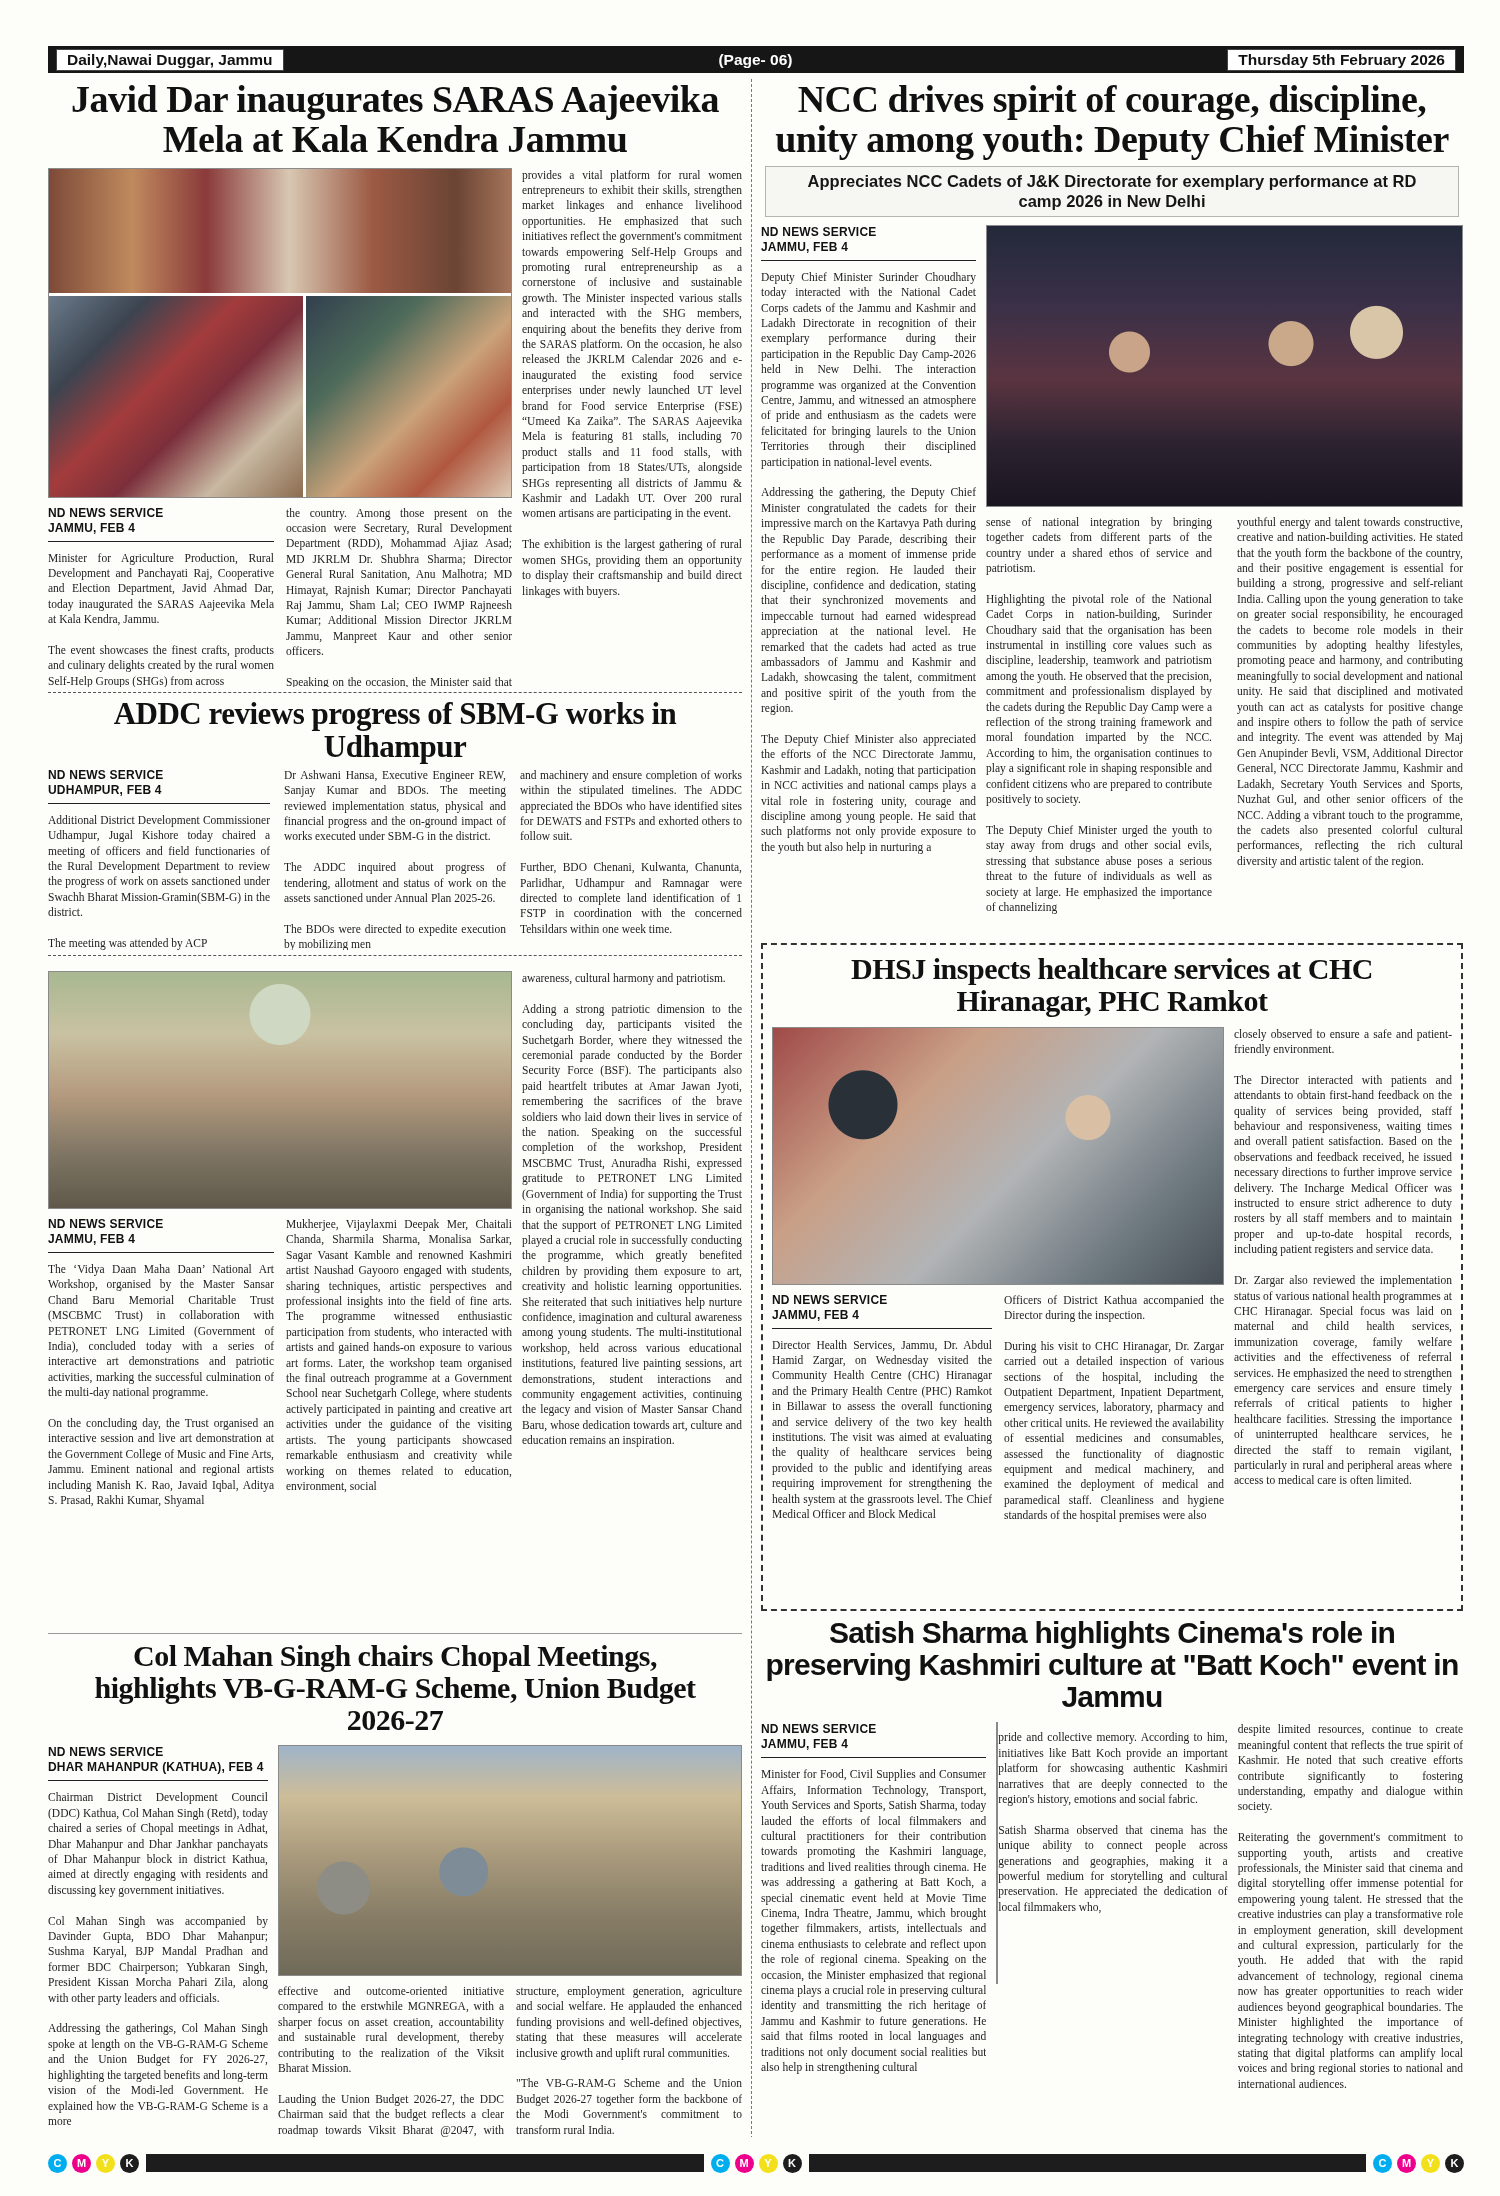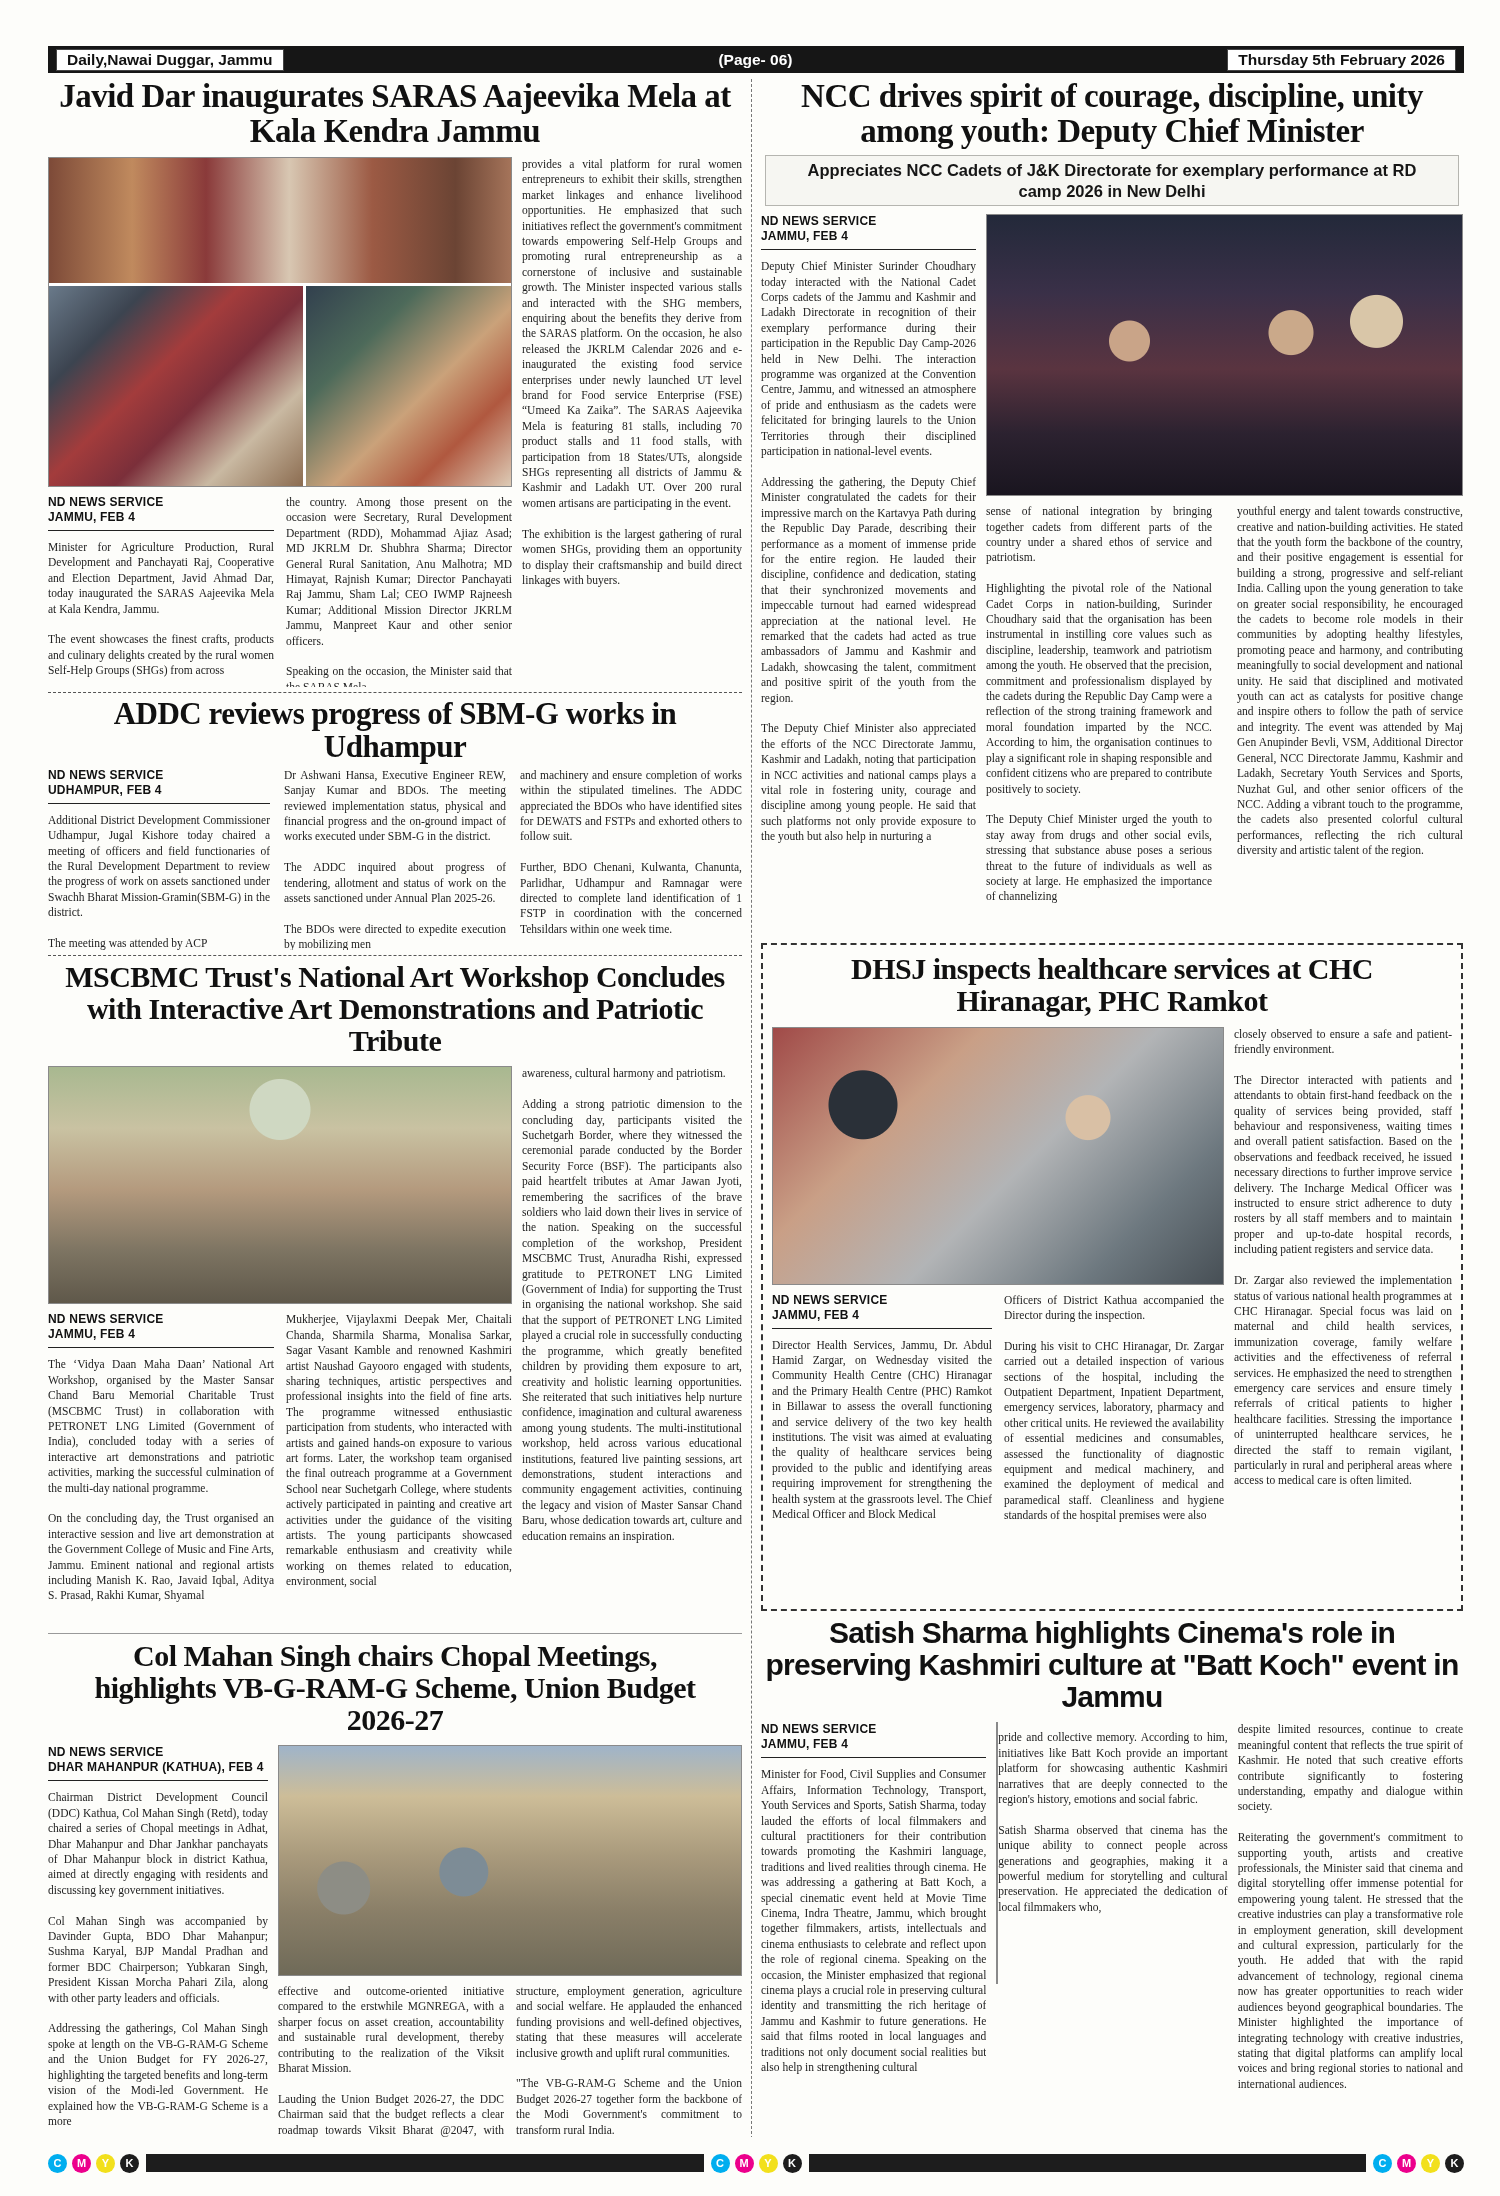--- a/index.html
+++ b/index.html
@@ -9,21 +9,21 @@
   
   .masthead { height:27px; background:#161616; display:flex; align-items:center; justify-content:space-between; padding:0 8px; }
   .mast-box { background:#ffffff; border:1px solid #444; font-family:"Liberation Sans", sans-serif; font-weight:bold; font-size:15.5px; padding:1px 10px; color:#111; }
   .mast-center { color:#ffffff; font-family:"Liberation Sans", sans-serif; font-weight:bold; font-size:15.5px; }
 
   .content { display:grid; grid-template-columns:694px 712px; column-gap:9px; margin-top:6px; height:2058px; overflow:hidden; }
   .half-right { border-left:1px dashed #777; padding-left:9px; }
 
   article { overflow:hidden; }
   .headline { font-family:"Liberation Serif", serif; font-weight:bold; text-align:center; color:#111; letter-spacing:-0.5px; line-height:1.06; }
-  .h-lg { font-size:33px; }
+  .h-lg { font-size:38px; }
   .h-md { font-size:30px; }
   .h-sans { font-family:"Liberation Sans", sans-serif; letter-spacing:-0.8px; }
 
   .byline { font-family:"Liberation Sans", sans-serif; font-weight:bold; font-size:12px; line-height:1.25; color:#111; border-bottom:1.5px solid #222; padding-bottom:5px; margin-bottom:9px; letter-spacing:0.2px; }
   .col { font-size:11.5px; line-height:1.34; text-align:justify; white-space:pre-line; color:#222; overflow:hidden; }
 
   .row { display:flex; gap:10px; }
   .photo { border:1px solid #8a8a8a; background:#b9a98e; position:relative; overflow:hidden; }
   .hr-dash { border:0; border-top:1px dashed #555; margin:5px 0; }
 
@@ -172,21 +172,20 @@
 The BDOs were directed to expedite execution by mobilizing men</div>
           <div class="col">and machinery and ensure completion of works within the stipulated timelines.  The ADDC appreciated the BDOs who have identified sites for DEWATS and FSTPs and exhorted others to follow suit.
 
 Further, BDO Chenani, Kulwanta, Chanunta, Parlidhar, Udhampur and Ramnagar were directed to complete land identification of 1 FSTP in coordination with the concerned Tehsildars within one week time.</div>
         </div>
       </article>
 
       <hr class="hr-dash">
 
       <article style="height:672px;">
-        <h1 class="headline h-md" style="padding:0 14px;">MSCBMC Trust's National Art Workshop Concludes with Interactive Art Demonstrations and Patriotic Tribute</h1>
         <div class="row a4-body" style="margin-top:10px;">
           <div class="a4-left">
             <div class="photo a4-photo"></div>
             <div class="a4-below">
               <div style="width:226px;">
                 <div class="byline">
                   <div>ND NEWS SERVICE</div>
                   <div>JAMMU, FEB 4</div>
                 </div>
                 <div class="col">The ‘Vidya Daan Maha Daan’ National Art Workshop, organised by the Master Sansar Chand Baru Memorial Charitable Trust (MSCBMC Trust) in collaboration with PETRONET LNG Limited (Government of India), concluded today with a series of interactive art demonstrations and patriotic activities, marking the successful culmination of the multi-day national programme.

